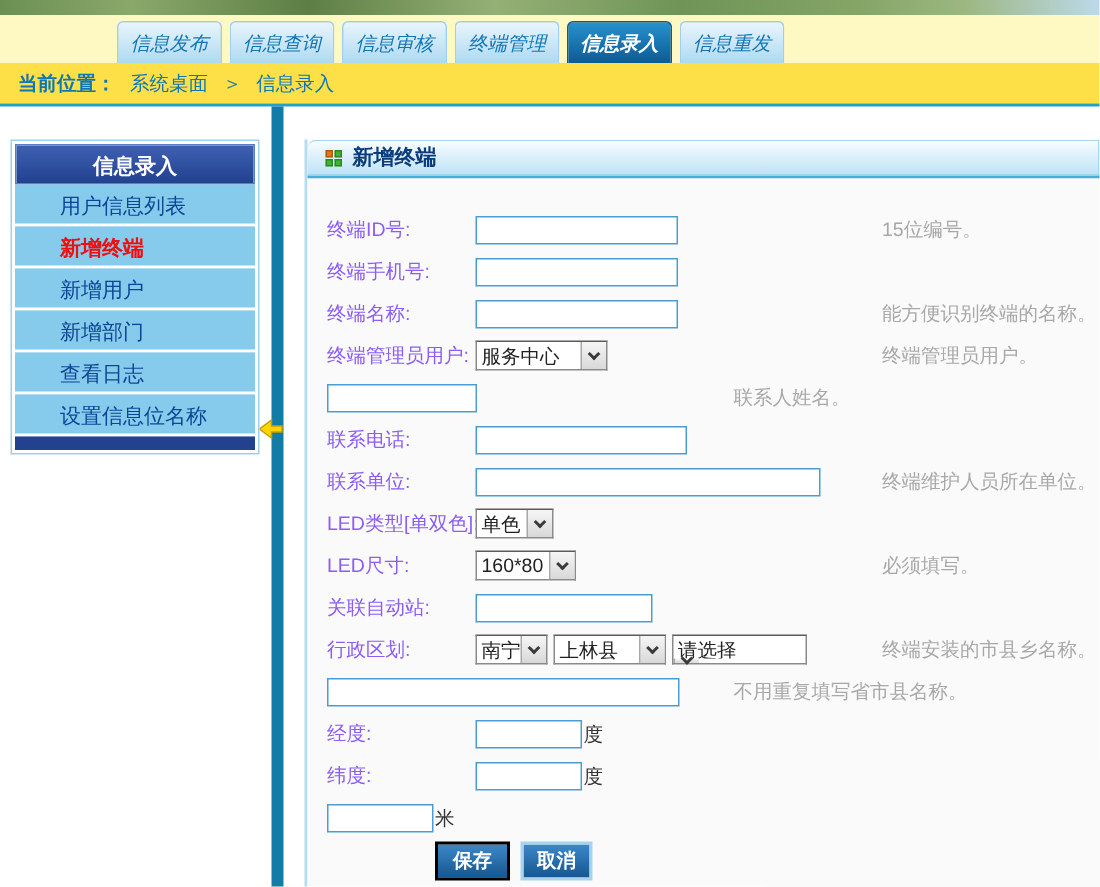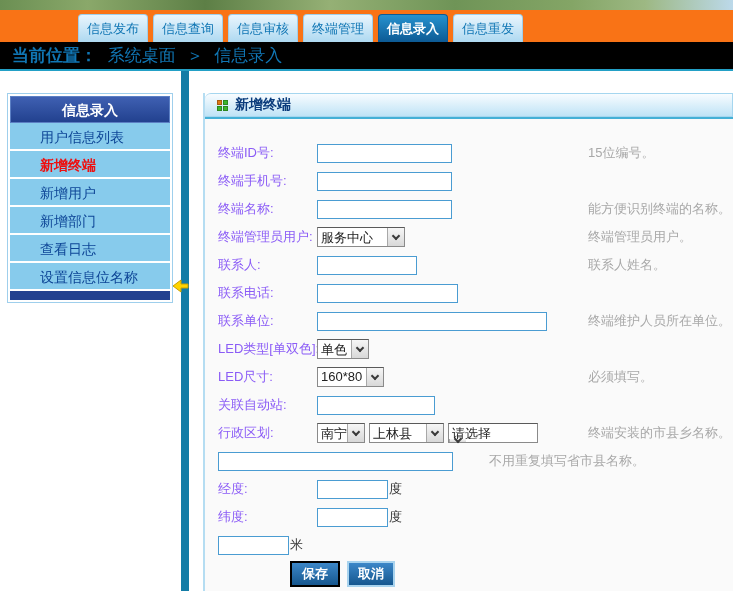--- a/index.html
+++ b/index.html
@@ -5,32 +5,32 @@
   * { margin:0; padding:0; box-sizing:border-box; }
   html,body { width:733px; height:591px; background:#fff; overflow:hidden;
     font-family:"Liberation Sans","DejaVu Sans",sans-serif; }
   .abs { position:absolute; }
 
   
   #photo { left:0; top:0; width:733px; height:10px;
     background:linear-gradient(90deg,#6b8f53 0%,#8aa86a 12%,#5d7f46 28%,#95b075 45%,#6f9457 62%,#84a566 78%,#9db883 88%,#bcd9ea 100%); }
 
   
-  #tabbar { left:0; top:10px; width:733px; height:32px; background:#f97316;
-    display:flex; align-items:flex-end; padding-left:78px; }
+  #tabbar { left:0; top:10px; width:733px; height:32px; background:#fef9c3;
+    display:flex; align-items:flex-end; padding-left:78px;font-style:italic; }
   .tab { position:relative; height:28px; line-height:28px; padding:0 8px; margin-right:5px;
     font-size:13px; color:#1076b4; background:linear-gradient(#e9f5fd,#aed9f1);
     border:1px solid #9fcfec; border-bottom:none; border-radius:4px 4px 0 0; cursor:pointer; white-space:nowrap; }
   .tab.active { background:linear-gradient(#2692cf,#0d5a94); color:#fff; font-weight:bold; border-color:#0d5a94; }
   .tab.active::after { content:""; position:absolute; left:50%; bottom:-8px; margin-left:-7px;
     border-left:7px solid transparent; border-right:7px solid transparent; border-top:8px solid #0d5a94; }
 
   
-  #breadcrumb { left:0; top:42px; width:733px; height:27px; background:#000000;
-    line-height:27px; padding-left:12px; font-size:17px; color:#1076b4; white-space:nowrap; }
+  #breadcrumb { left:0; top:42px; width:733px; height:27px; background:#fde047;
+    line-height:27px; padding-left:12px; font-size:13px; color:#1076b4; white-space:nowrap; }
   #breadcrumb .bc-prefix { font-weight:bold; }
   #breadcrumb span { margin-right:6px; }
   .bc-link { cursor:pointer; }
   #topline { left:0; top:69px; width:733px; height:2px; background:#23a0c6; }
 
   
   #vbar { left:181px; top:71px; width:8px; height:520px; background:#137ca6; }
   #collapse { left:172px; top:279px; width:17px; height:14px; cursor:pointer; }
 
   
@@ -48,21 +48,21 @@
     border-left:none; border-radius:6px 0 0 0; display:flex; align-items:center; padding-left:12px; }
   #panel-hline { height:2px; background:#44b0d6; }
   #grid-icon { display:grid; grid-template-columns:5px 5px; grid-template-rows:5px 5px; gap:1px; margin-right:7px; }
   #grid-icon i { display:block; border:1px solid rgba(0,0,0,0.25); }
   #panel-title { font-size:14px; font-weight:bold; color:#0b3c7c; }
 
   
   #form { background:#fafafa; height:472px; padding-top:20px; }
   .frow { height:28px; display:flex; align-items:center; padding-left:13px; }
   .flabel { width:99px; font-size:13px; color:#8b5cf6; flex:none; white-space:nowrap; }
-  .fzone { width:271px; flex:none; display:flex; align-items:flex-start; }
+  .fzone { width:271px; flex:none; display:flex; align-items:flex-end; }
   .fhint { font-size:13px; color:#a8a8a8; white-space:nowrap; }
   .funit { font-size:13px; color:#333; margin-left:1px; }
   .tinput { height:19px; border:1px solid #4a9cd2; background:#fff; font-size:12px; padding:0 3px; outline:none; }
   .sel { display:inline-flex; align-items:stretch; height:20px; background:#fff;
     border:1px solid #8a8a8a; border-top-color:#5a5a5a; margin-right:4px; cursor:pointer; }
   .sel-val { font-size:13px; color:#222; padding:1px 3px 0 3px; flex:1 1 auto; white-space:nowrap; overflow:hidden; }
   .sel-btn { flex:none; width:17px; background:linear-gradient(#f6f6f6,#d8d8d8); border-left:1px solid #a8a8a8;
     display:flex; align-items:center; justify-content:center; }
   .chev { width:6px; height:6px; border-left:2px solid #3a3a3a; border-bottom:2px solid #3a3a3a;
     transform:rotate(-45deg); margin-top:-3px; }
@@ -155,21 +155,20 @@
             <span class="sel" style="width: 88px;">
               <span class="sel-val">服务中心</span>
               <span class="sel-btn">
                 <i class="chev"></i>
               </span>
             </span>
           </span>
           <span class="fhint">终端管理员用户。</span>
         </div>
         <div class="frow">
-          <span class="flabel">联系人:</span>
           <span class="fzone">
             <input class="tinput" style="width: 100px;">
           </span>
           <span class="fhint">联系人姓名。</span>
         </div>
         <div class="frow">
           <span class="flabel">联系电话:</span>
           <span class="fzone">
             <input class="tinput" style="width: 141px;">
           </span>

